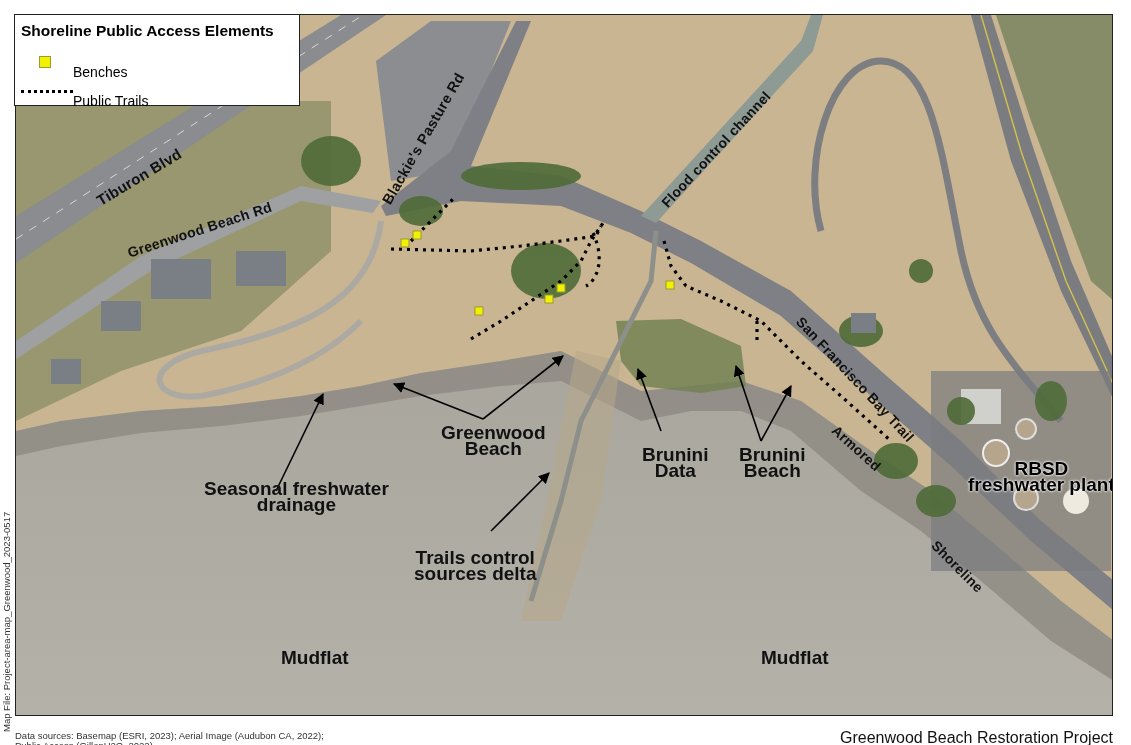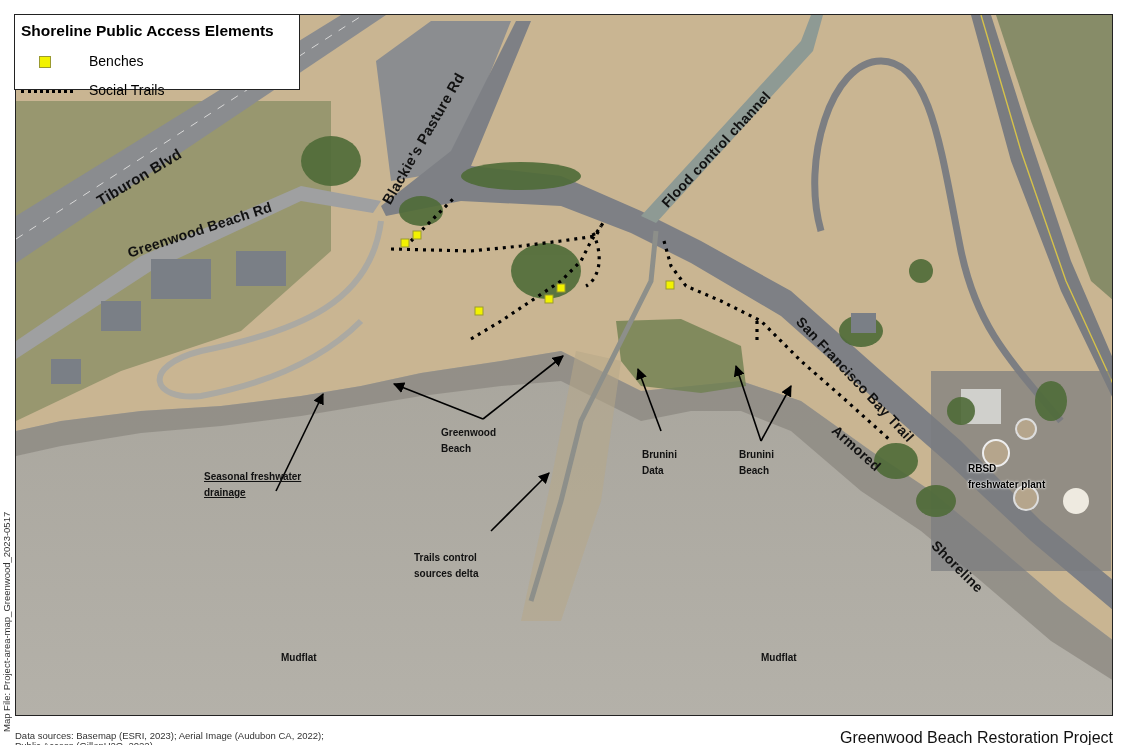--- a/index.html
+++ b/index.html
@@ -1,25 +1,25 @@
 <!DOCTYPE html>
 <html><head>
 <meta charset="utf-8">
 <style>
   html, body { margin:0; padding:0; background:#ffffff; }
   body { width:1131px; height:745px; position:relative; overflow:hidden; font-family:"Liberation Sans", sans-serif; }
   #map { position:absolute; left:15px; top:14px; width:1098px; height:702px; border:1.5px solid #222; overflow:hidden; background:#b8b2a6; box-sizing:border-box; }
   #map svg.base { position:absolute; left:0; top:0; }
-  .legend { position:absolute; left:14px; top:14px; width:286px; height:76px; background:#fff; border:1.5px solid #222; box-sizing:border-box; z-index:5; }
+  .legend { position:absolute; left:14px; top:14px; width:286px; height:92px; background:#fff; border:1.5px solid #222; box-sizing:border-box; z-index:5; }
   .legend-title { position:absolute; left:6px; top:7px; font-weight:bold; font-size:15.5px; color:#000; white-space:nowrap; }
   .legend-row { position:absolute; left:0; font-size:14px; color:#000; white-space:nowrap; }
   .legend-row .sym-bench { position:absolute; left:24px; top:3px; width:10px; height:10px; background:#f2f200; border:1px solid #9a9a30; }
   .legend-row .sym-trail { position:absolute; left:6px; top:8px; width:52px; border-top:3px dotted #000; }
-  .legend-row .lbl { position:absolute; left:58px; top:0;margin-left:16px; }
-  .lab { position:absolute; font-weight:bold; font-size:10px; color:#111; text-align:left; line-height:16px; white-space:nowrap; z-index:3; }
+  .legend-row .lbl { position:absolute; left:58px; top:11px; }
+  .lab { position:absolute; font-weight:bold; font-size:19px; color:#111; text-align:center; line-height:16px; white-space:nowrap; z-index:3; }
   .road { position:absolute; font-weight:bold; font-size:15px; color:#111; white-space:nowrap; transform-origin:left center; z-index:3; letter-spacing:0.3px; }
   .side-file { position:absolute; left:1px; top:732px; transform:rotate(-90deg); transform-origin:left top; font-size:9.5px; color:#333; white-space:nowrap; }
   .sources { position:absolute; left:15px; top:731px; font-size:9.5px; color:#333; line-height:10px; }
   .project { position:absolute; right:18px; top:729px; font-size:16px; color:#111; }
 </style>
 </head>
 <body>
 
 <div id="map">
   <svg class="base" width="1098" height="702" viewBox="15 14 1098 702">
@@ -126,21 +126,21 @@
   <div class="road" style="left:82px;top:178px;transform:rotate(-31deg);">Tiburon Blvd</div>
   <div class="road" style="left:112px;top:230px;font-size:14px;transform:rotate(-18deg);">Greenwood Beach Rd</div>
   <div class="road" style="left:370px;top:180px;font-size:14.5px;transform:rotate(-60deg);">Blackie's Pasture Rd</div>
   <div class="road" style="left:648px;top:182px;font-size:14px;transform:rotate(-47deg);">Flood control channel</div>
   <div class="road" style="left:783px;top:296px;font-size:14px;transform:rotate(47deg);">San Francisco Bay Trail</div>
 
   <div class="lab" style="left:425px;top:410px;">
     <div>Greenwood</div>
     <div>Beach</div>
   </div>
-  <div class="lab" style="left:188px;top:454px;text-decoration:underline;">
+  <div class="lab" style="left:188px;top:466px;">
     <div>Seasonal freshwater</div>
     <div>drainage</div>
   </div>
   <div class="lab" style="left:398px;top:535px;">
     <div>Trails control</div>
     <div>sources delta</div>
   </div>
   <div class="lab" style="left:626px;top:432px;">
     <div>Brunini</div>
     <div>Data</div>
@@ -160,21 +160,21 @@
 </div>
 
 <div class="legend">
   <div class="legend-title">Shoreline Public Access Elements</div>
   <div class="legend-row" style="top:38px;">
     <span class="sym-bench"></span>
     <span class="lbl">Benches</span>
   </div>
   <div class="legend-row" style="top:67px;">
     <span class="sym-trail"></span>
-    <span class="lbl">Social Trails</span>
+    <span class="lbl">Public Trails</span>
   </div>
 </div>
 
 <div class="side-file">Map File: Project-area-map_Greenwood_2023-0517</div>
 <div class="sources">
   <div>Data sources: Basemap (ESRI, 2023); Aerial Image (Audubon CA, 2022);</div>
   <div>Public Access (GillonH2O, 2022)</div>
 </div>
 <div class="project">Greenwood Beach Restoration Project</div>
 

